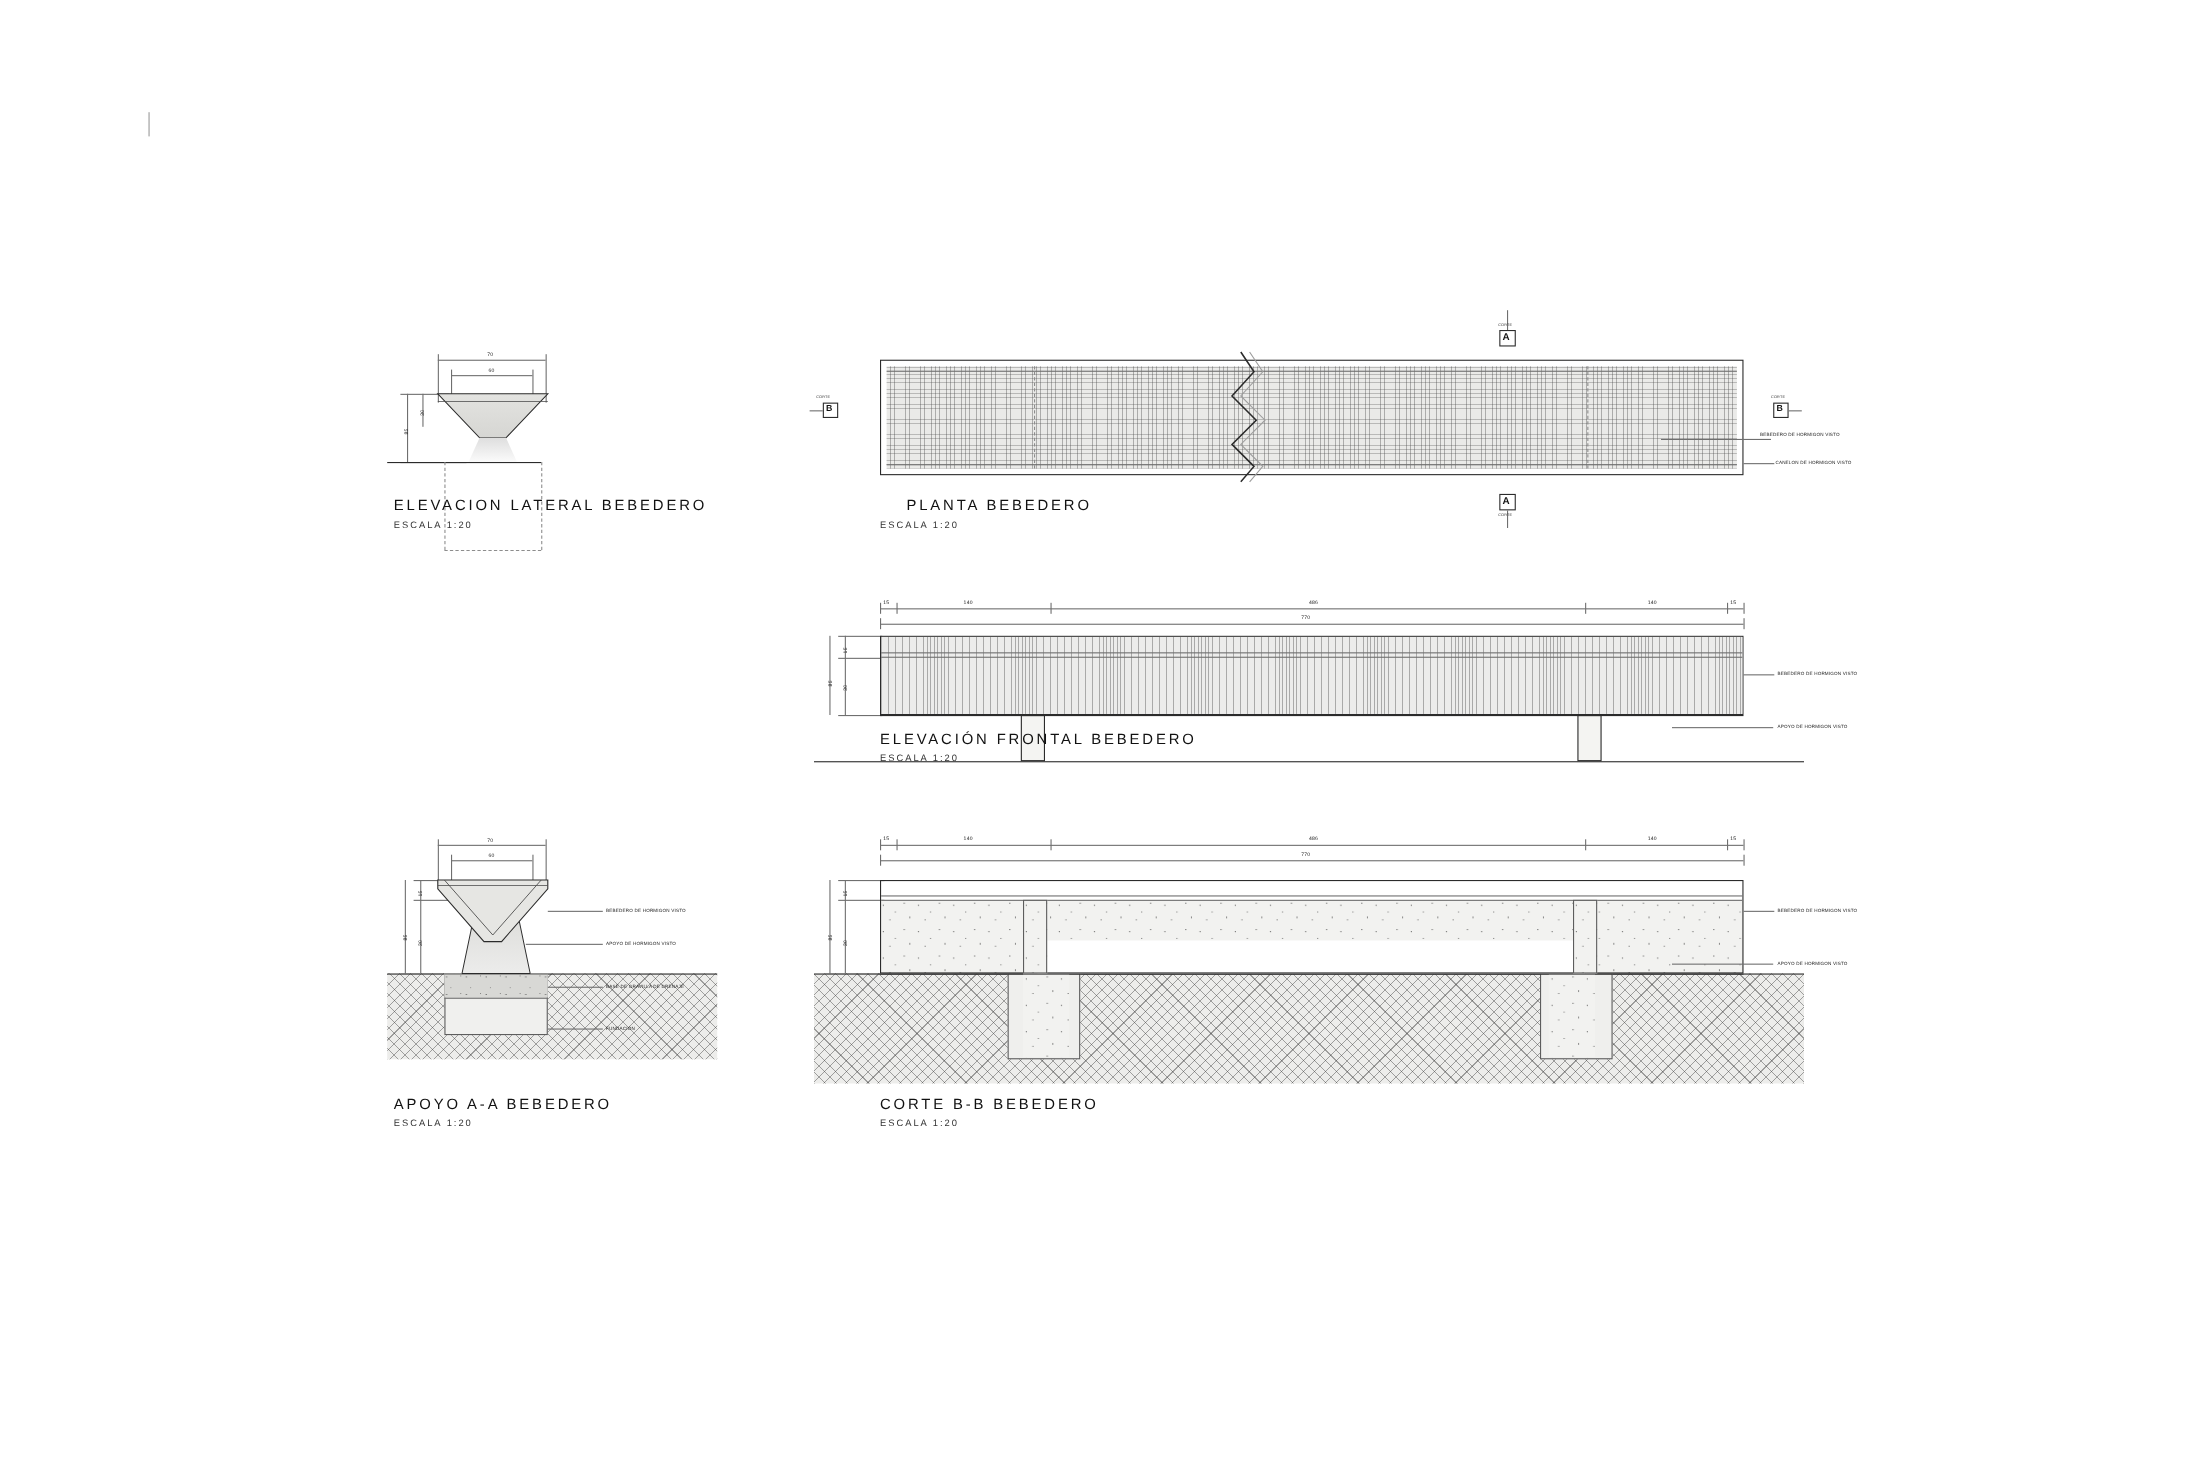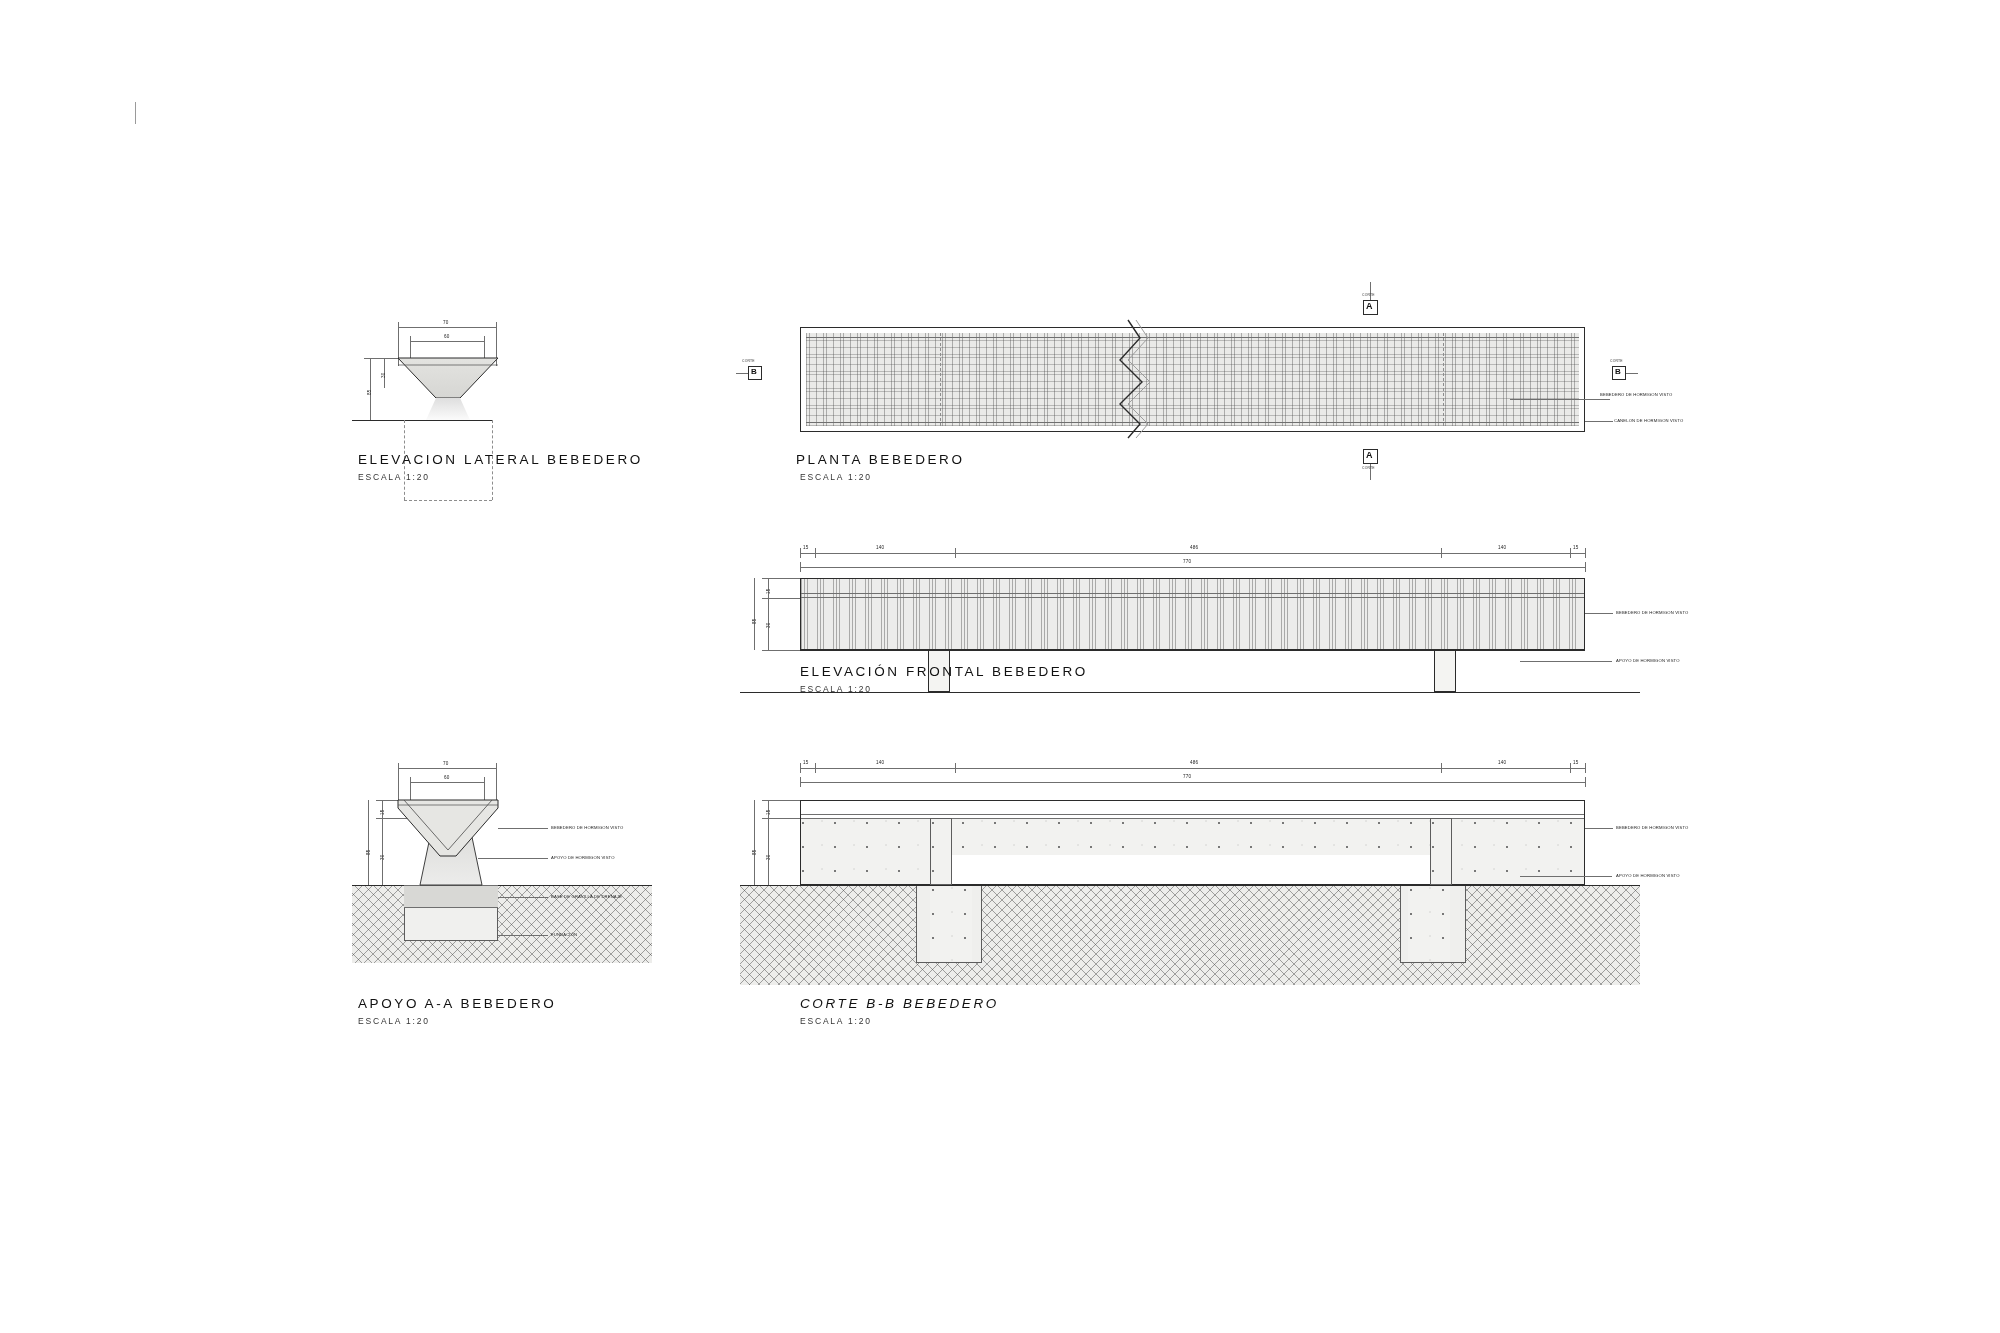--- a/index.html
+++ b/index.html
@@ -242,21 +242,21 @@
     <svg style="left:1110px; top:320px; width:46px; height:118px;">
       <polyline points="18,0 30,18 10,40 32,62 10,84 30,104 18,118" fill="none" stroke="#2b2b2b" stroke-width="1.4"></polyline>
       <polyline points="26,0 38,18 18,40 40,62 18,84 38,104 26,118" fill="none" stroke="#9d9d9d" stroke-width="1"></polyline>
     </svg>
 
     <div class="ln h thin" style="left:1510px; top:399px; width:100px;"></div>
     <div class="note" style="left:1600px; top:392px; width:80px; white-space:normal;">BEBEDERO DE HORMIGON VISTO</div>
     <div class="ln h thin" style="left:1585px; top:421px; width:28px;"></div>
     <div class="note" style="left:1614px; top:418px;">CANELON DE HORMIGON VISTO</div>
 
-    <div class="view-title" style="left:796px; top:452px;">PLANTA BEBEDERO</div>
+    <div class="view-title" style="left:824px; top:452px;">PLANTA BEBEDERO</div>
     <div class="view-scale" style="left:800px; top:472px;">ESCALA 1:20</div>
   </div>
 
   <div>
 
     <div class="ln h thin" style="left:800px; top:553px; width:785px;"></div>
     <div class="ln v thin" style="left:800px; top:548px; height:10px;"></div>
     <div class="ln v thin" style="left:815px; top:548px; height:10px;"></div>
     <div class="ln v thin" style="left:955px; top:548px; height:10px;"></div>
     <div class="ln v thin" style="left:1441px; top:548px; height:10px;"></div>
@@ -421,17 +421,17 @@
     <div class="hatch-concrete" style="left:930px; top:818px; width:22px; height:67px;"></div>
     <div class="outline-thin" style="left:930px; top:818px; width:22px; height:67px;"></div>
     <div class="hatch-concrete" style="left:1430px; top:818px; width:22px; height:67px;"></div>
     <div class="outline-thin" style="left:1430px; top:818px; width:22px; height:67px;"></div>
 
     <div class="ln h thin" style="left:1585px; top:828px; width:28px;"></div>
     <div class="note" style="left:1616px; top:825px;">BEBEDERO DE HORMIGON VISTO</div>
     <div class="ln h thin" style="left:1520px; top:876px; width:92px;"></div>
     <div class="note" style="left:1616px; top:873px;">APOYO DE HORMIGON VISTO</div>
 
-    <div class="view-title" style="left:800px; top:996px;font-style:italic;">CORTE  B-B BEBEDERO</div>
+    <div class="view-title" style="left:800px; top:996px;">CORTE  B-B BEBEDERO</div>
     <div class="view-scale" style="left:800px; top:1016px;">ESCALA 1:20</div>
   </div>
 
 </div>
 
 </body></html>

